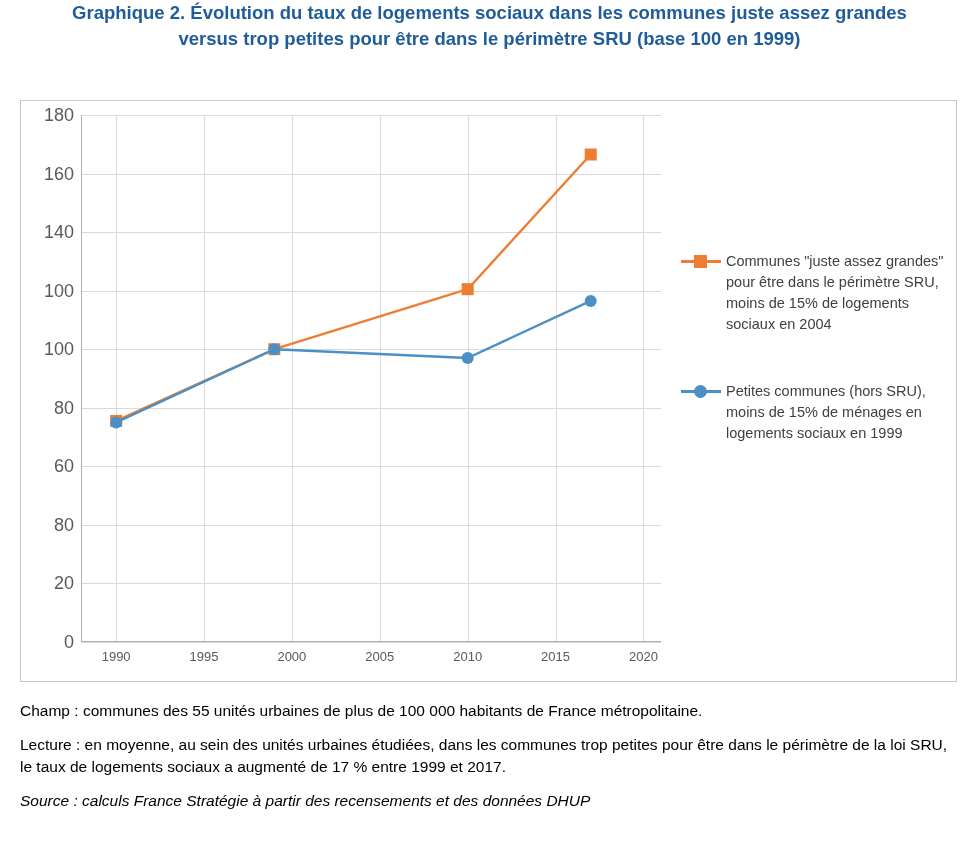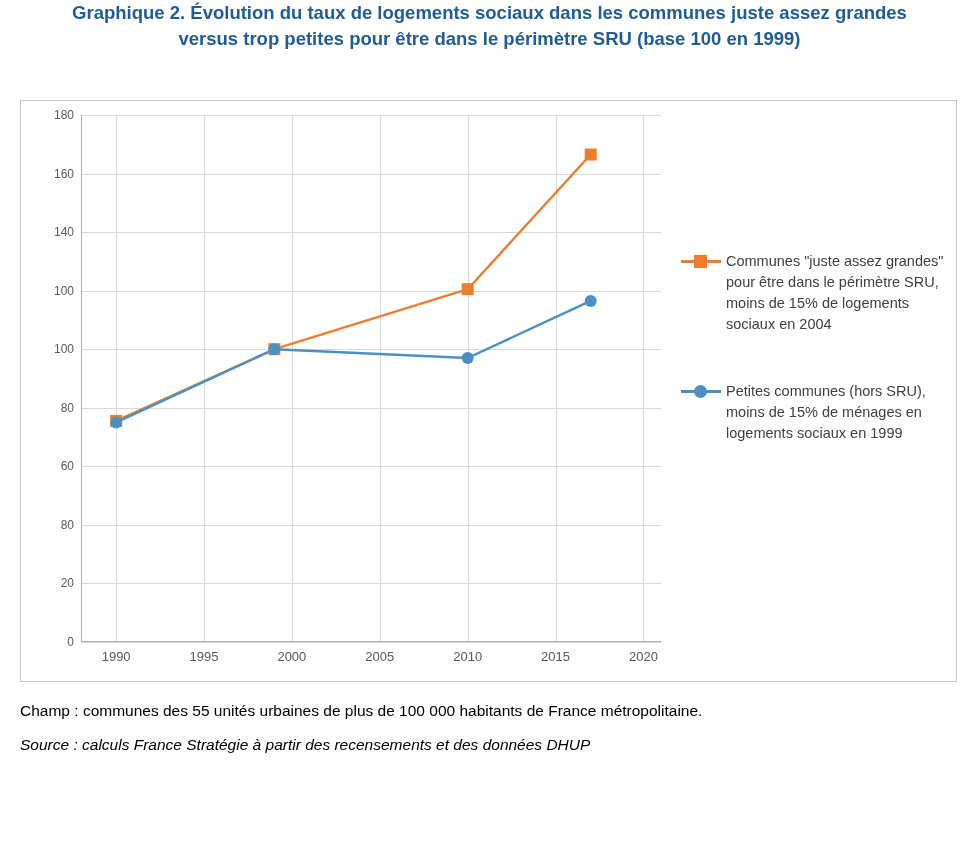--- a/index.html
+++ b/index.html
@@ -77,21 +77,21 @@
     bottom: 0;
     width: 100%;
     height: 1px;
     background: #b0b0b0;
   }
   .ytick {
     position: absolute;
     right: 100%;
     margin-right: 7px;
     transform: translateY(-50%);
-    font-size: 12px;
+    font-size: 18px;
     color: #595959;
     white-space: nowrap;
   }
   .xtick {
     position: absolute;
     top: 100%;
     margin-top: 7px;
     transform: translateX(-50%);
     font-size: 13px;
     color: #595959;
@@ -227,14 +227,15 @@
           <i style="background:#4A90C4;border-radius:50%"></i>
         </span>
       <span>Petites communes (hors SRU), moins de 15% de ménages en logements sociaux en 1999</span>
     </div>
   </div>
 
 </div>
 
 <div id="notes">
   <p>Champ : communes des 55 unités urbaines de plus de 100 000 habitants de France métropolitaine.</p>
+  <p>Lecture : en moyenne, au sein des unités urbaines étudiées, dans les communes trop petites pour être dans le périmètre de la loi SRU, le taux de logements sociaux a augmenté de 17 % entre 1999 et 2017.</p>
   <p class="source">Source : calculs France Stratégie à partir des recensements et des données DHUP</p>
 </div>
 
 </body></html>

